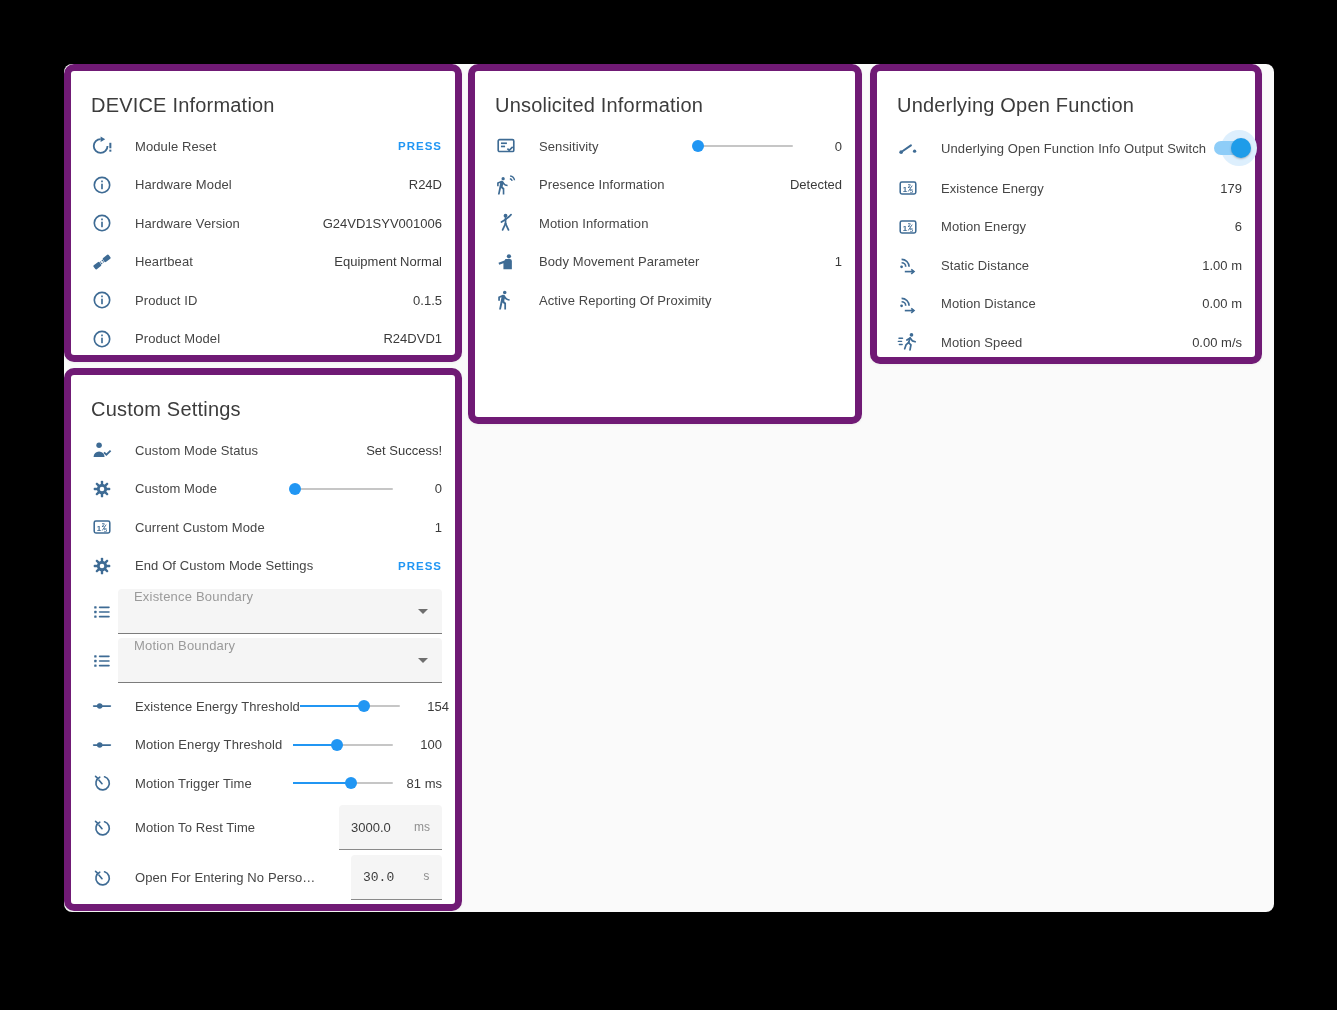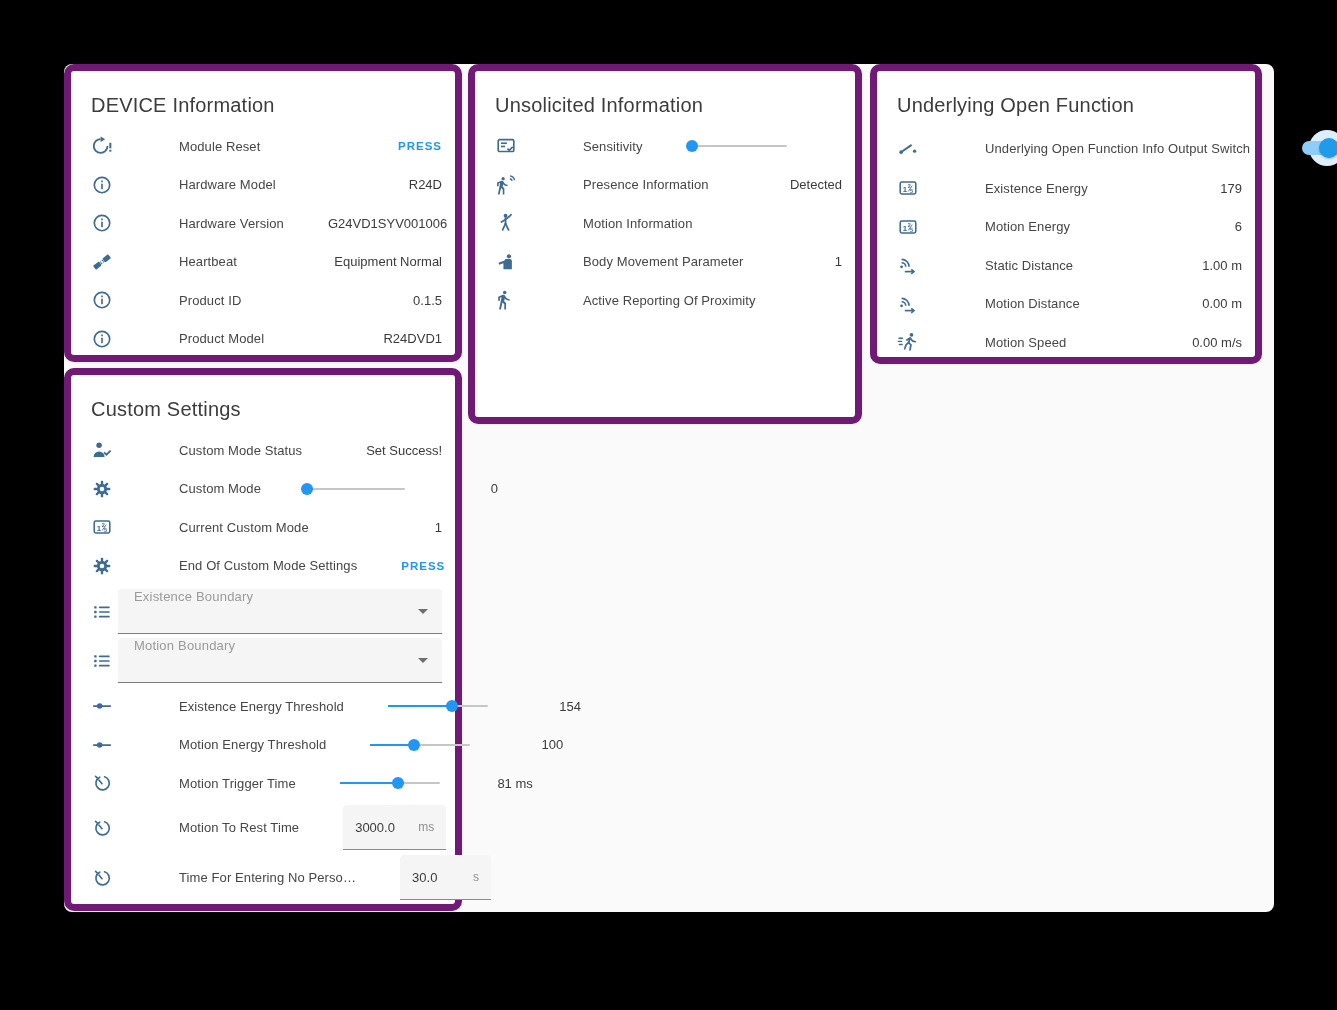--- a/index.html
+++ b/index.html
@@ -5,21 +5,21 @@
   html,body{margin:0;padding:0;background:#000;font-family:"Liberation Sans",sans-serif;}
   .viewport{position:relative;width:1337px;height:1010px;background:#000;overflow:hidden;}
   .surface{position:absolute;left:64px;top:64px;width:1210px;height:848px;background:#fafafa;border-radius:8px;}
   .card{position:absolute;background:#fff;border:7px solid #701a75;border-radius:10px;
         box-shadow:0 1px 3px rgba(0,0,0,.05);box-sizing:border-box;padding:0 13px;}
   #card-device{left:0;top:0;width:398px;height:298px;}
   #card-custom{left:0;top:304px;width:398px;height:543px;}
   #card-unsolicited{left:404px;top:0;width:394px;height:360px;}
   #card-underlying{left:806px;top:0;width:392px;height:300px;}
   .card-title{font-size:20px;font-weight:400;color:#3c3c3c;margin:23px 7px 10px;letter-spacing:.2px;}
-  .row{display:flex;align-items:center;height:38.5px;padding-left:7px;gap:44px;}
+  .row{display:flex;align-items:center;height:38.5px;padding-left:7px;}
   .row-tall{height:42px;}
   .row-input{height:50px;}
   .ic{width:22px;height:22px;flex:none;color:#3e6b94;display:block;}
   .icwrap{width:22px;height:22px;flex:none;margin-right:22px;display:flex;align-items:center;justify-content:center;}
   .lbl{font-size:13px;color:#464646;letter-spacing:.1px;white-space:nowrap;}
   .val{margin-left:auto;font-size:13px;color:#3b3b3b;text-align:right;white-space:nowrap;}
   .press{color:#2196f3;font-weight:bold;font-size:11.5px;letter-spacing:1px;cursor:pointer;}
   
   .field-row{display:flex;align-items:center;padding-left:7px;margin:4px 0;}
   .field-row .icwrap{margin-right:5px;}
@@ -42,21 +42,21 @@
   .thalo{position:absolute;right:-3px;top:2px;width:36px;height:36px;border-radius:50%;background:#ddeffd;}
   .ttrack{position:absolute;right:6px;top:13px;width:34px;height:14px;border-radius:7px;background:#8ecdf8;}
   .tthumb{position:absolute;right:3px;top:10px;width:20px;height:20px;border-radius:50%;background:#1e9ce9;
           box-shadow:0 1px 2px rgba(0,0,0,.25);}
   
   .numbox{height:45px;background:#f5f5f5;border-radius:4px 4px 0 0;border-bottom:1px solid #8a8a8a;
           box-sizing:border-box;margin-left:auto;display:flex;align-items:center;justify-content:space-between;
           padding:0 12px;flex:none;}
   .numbox .nval{font-size:13px;color:#3c3c3c;}
   .numbox .nunit{font-size:12px;color:#8f8f8f;margin-left:10px;}
-  .w103{width:103px;} .w91{width:91px;}
+  .w103{width:103px;} .w91{width:91px;font-family:Liberation Mono, monospace;}
   .hiddefs{position:absolute;width:0;height:0;overflow:hidden;}
 </style>
 </head>
 <body>
 
 <svg class="hiddefs" aria-hidden="true">
   <defs>
     <symbol id="i-info" viewBox="0 0 24 24">
       <circle cx="12" cy="12" r="8.4" fill="none" stroke="currentColor" stroke-width="1.8"></circle>
       <rect x="11.1" y="10.6" width="1.8" height="6" fill="currentColor"></rect>
@@ -505,21 +505,21 @@
           <span class="nval">3000.0</span>
           <span class="nunit">ms</span>
         </span>
       </div>
       <div class="row row-input">
         <span class="icwrap">
             <svg class="ic">
               <use href="#i-timer"></use>
             </svg>
           </span>
-        <span class="lbl">Time For Entering No Perso…</span>
+        <span class="lbl">Open For Entering No Perso…</span>
         <span class="numbox w91">
           <span class="nval">30.0</span>
           <span class="nunit">s</span>
         </span>
       </div>
     </div>
 
   </div>
 </div>
 

